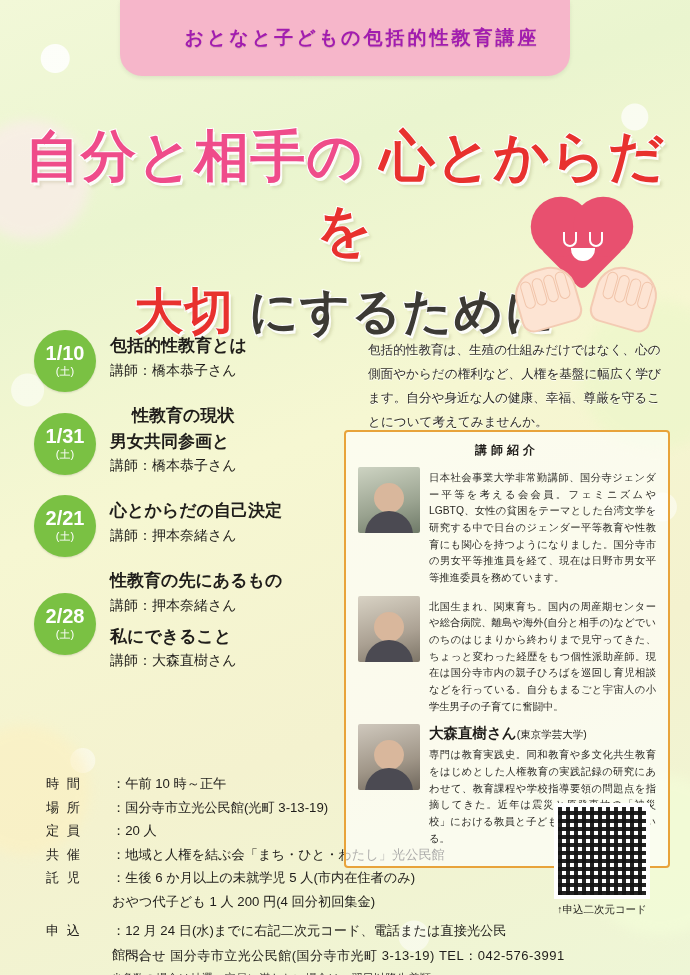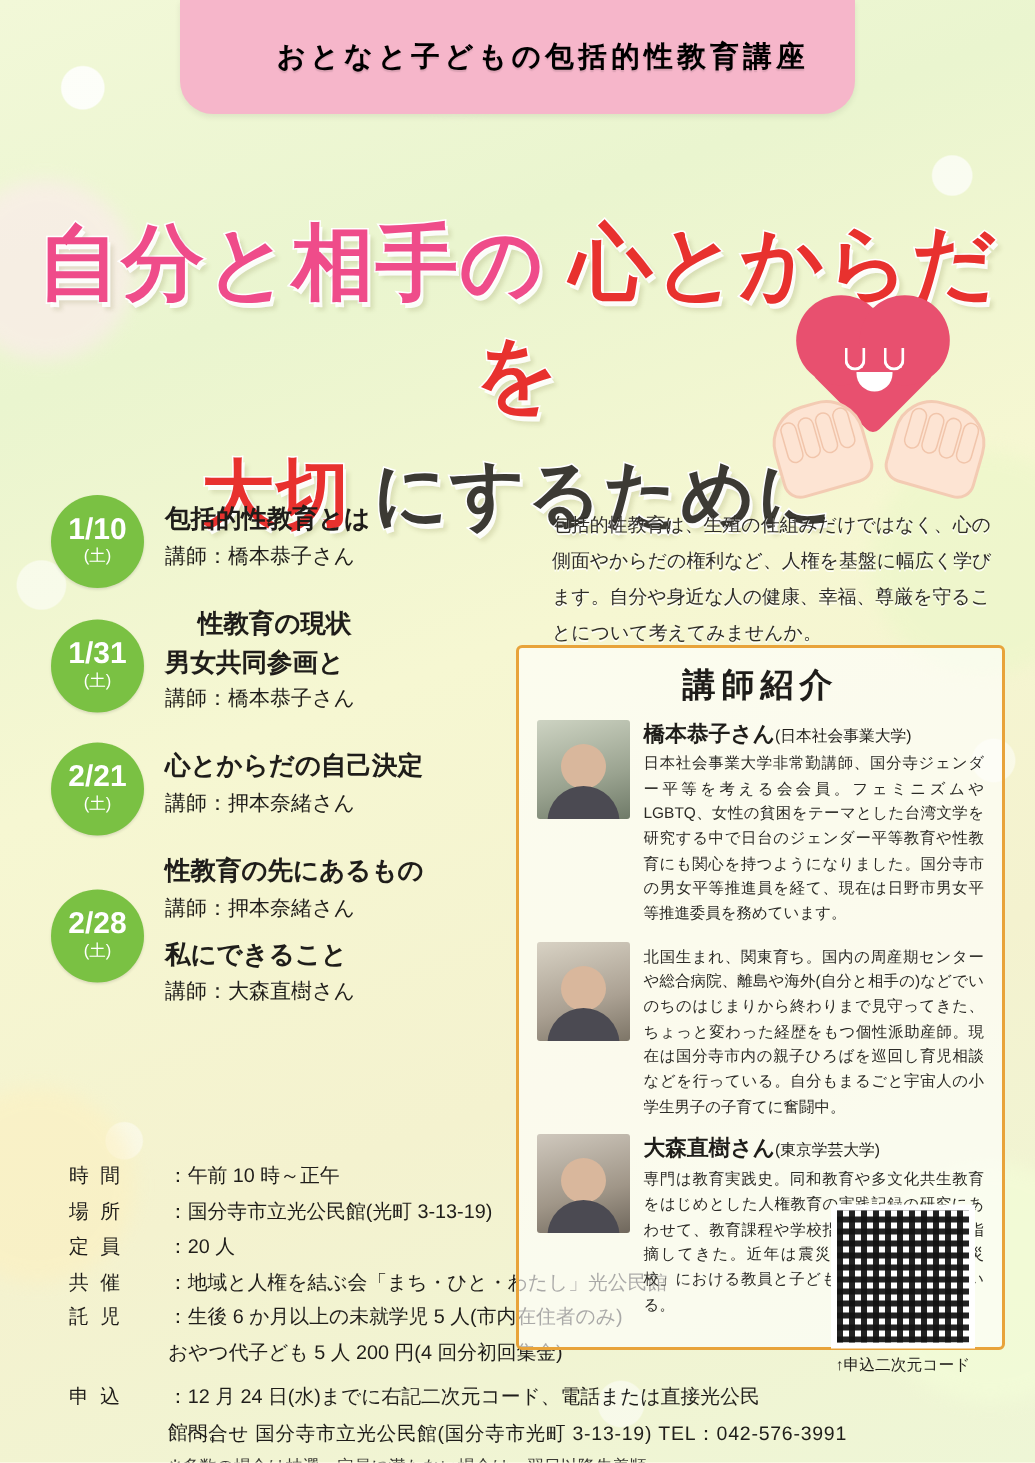--- a/index.html
+++ b/index.html
@@ -32,30 +32,29 @@
 
   
   #ribbon{
     position:absolute;left:120px;top:0;width:450px;height:76px;
     background:#f6b6ca;
     border-bottom-left-radius:22px;border-bottom-right-radius:22px;
     display:flex;align-items:center;justify-content:center;
     box-shadow:0 2px 4px rgba(0,0,0,.08);
   }
   #ribbon span{
-    color:#000000;font-size:19px;letter-spacing:3px;font-weight:bold;
+    color:#a21caf;font-size:19px;letter-spacing:3px;font-weight:bold;
     text-shadow:0 1px 1px rgba(0,0,0,.12);
     margin-left:34px;
   }
 
   
   #title{
     position:absolute;left:0;right:0;top:120px;text-align:center;
     line-height:1.34;
-    margin-top:19px;
   }
   #title .l1,#title .l2{
     display:block;font-weight:bold;letter-spacing:1px;
   }
   #title .l1{font-size:55px;}
   #title .l2{font-size:49px;margin-top:12px;}
   .pink{color:#ef4c8a;-webkit-text-stroke:2px #fff;paint-order:stroke fill;
          text-shadow:2px 3px 0 rgba(255,255,255,.9),4px 5px 3px rgba(120,120,60,.18);}
   .red{color:#e8312e;-webkit-text-stroke:2px #fff;paint-order:stroke fill;
          text-shadow:2px 3px 0 rgba(255,255,255,.9),4px 5px 3px rgba(120,120,60,.18);}
@@ -118,21 +117,21 @@
   #details .sub{padding-left:66px;}
   #details .note{font-size:11.4px;padding-left:66px;margin-top:2px;color:#3a3833;}
 
   
   #lecturers{
     position:absolute;right:20px;top:430px;width:326px;
     border:2px solid #e8a33a;border-radius:4px;background:rgba(255,255,255,.62);
     padding:8px 12px 10px 12px;box-sizing:border-box;
   }
   #lecturers h2{
-    margin:2px 0 8px 0;text-align:center;font-size:22px;color:#1f1d1a;letter-spacing:4px;
+    margin:2px 0 8px 0;text-align:center;font-size:12px;color:#1f1d1a;letter-spacing:4px;
   }
   .lec{display:flex;margin-bottom:9px;}
   .lec .photo{
     width:62px;height:66px;flex:0 0 62px;border-radius:2px;margin-right:9px;
     background:linear-gradient(165deg,#b9ae9c,#8d8375 60%,#6d6559);
     position:relative;overflow:hidden;
   }
   .lec .photo:after{
     content:"";position:absolute;left:50%;top:16px;width:30px;height:30px;
     border-radius:50%;background:#d9b79c;transform:translateX(-50%);
@@ -283,37 +282,34 @@
       <span class="v">：20 人</span>
     </div>
     <div class="row">
       <span class="k">共 催</span>
       <span class="v">：地域と人権を結ぶ会「まち・ひと・わたし」光公民館</span>
     </div>
     <div class="row">
       <span class="k">託 児</span>
       <span class="v">：生後 6 か月以上の未就学児 5 人(市内在住者のみ)</span>
     </div>
-    <div class="sub">おやつ代子ども 5 人 200 円(4 回分初回集金)</div>
+    <div class="sub">おやつ代子ども 1 人 200 円(4 回分初回集金)</div>
     <div class="row" style="margin-top:6px;">
       <span class="k">申 込</span>
       <span class="v">：12 月 24 日(水)までに右記二次元コード、電話または直接光公民館へ。</span>
     </div>
     <div class="note">※多数の場合は抽選。定員に満たない場合は、翌日以降先着順</div>
   </div>
 
   <div id="lecturers">
     <h2>講師紹介</h2>
 
     <div class="lec">
       <div class="photo p1"></div>
       <div class="body">
-        <div class="name">
-          <span>橋本恭子さん</span><small>(日本社会事業大学)</small>
-        </div>
         <div class="bio">日本社会事業大学非常勤講師、国分寺ジェンダー平等を考える会会員。フェミニズムや LGBTQ、女性の貧困をテーマとした台湾文学を研究する中で日台のジェンダー平等教育や性教育にも関心を持つようになりました。国分寺市の男女平等推進員を経て、現在は日野市男女平等推進委員を務めています。</div>
       </div>
     </div>
 
     <div class="lec">
       <div class="photo p2"></div>
       <div class="body">
         <div class="bio">北国生まれ、関東育ち。国内の周産期センターや総合病院、離島や海外(自分と相手の)などでいのちのはじまりから終わりまで見守ってきた、ちょっと変わった経歴をもつ個性派助産師。現在は国分寺市内の親子ひろばを巡回し育児相談などを行っている。自分もまるごと宇宙人の小学生男子の子育てに奮闘中。</div>
       </div>
     </div>

